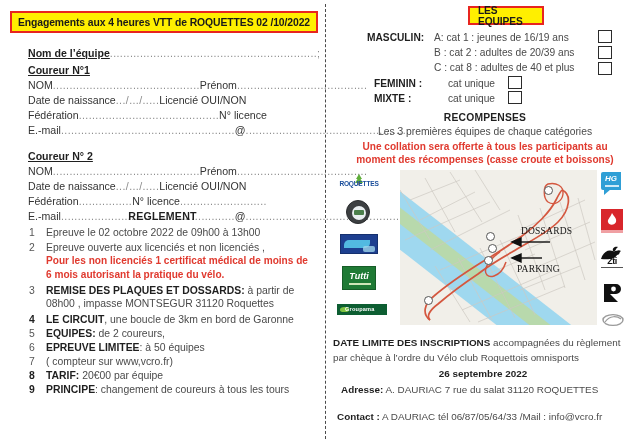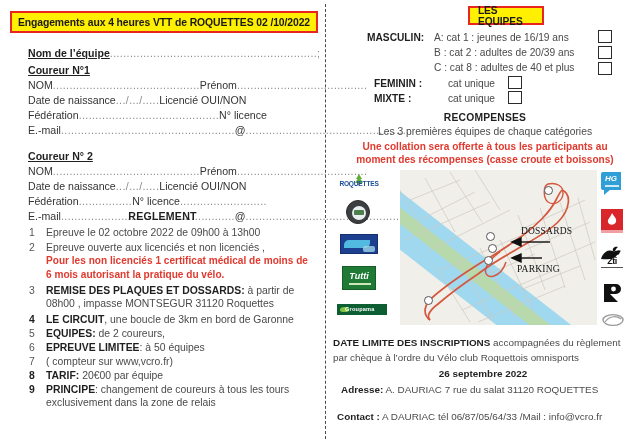--- a/index.html
+++ b/index.html
@@ -213,21 +213,20 @@
 
   <div class="rule" style="left:22px;top:369px;width:300px;">
     <span class="num" style="font-weight:bold;color:#1f1f1f;">8</span>
     <span class="txt"><b>TARIF:</b><span> 20€00  par équipe</span></span>
   </div>
 
   <div class="rule" style="left:22px;top:383px;width:300px;">
     <span class="num" style="font-weight:bold;color:#1f1f1f;">9</span>
     <span class="txt"><b>PRINCIPE</b><span>: changement de coureurs à tous les tours</span></span>
   </div>
-  <div class="abs" style="left:46px;top:397px;font-size:10.4px;color:#4a4a4a;">exclusivement dans la zone de relais</div>
 
   <div class="hl-box" id="equipes-box">
     <span>LES EQUIPES</span>
   </div>
 
   <div class="abs cat-label" style="left:367px;top:32px;">MASCULIN:</div>
   <div class="abs cat-text" style="left:434px;top:32px;">A: cat 1 : jeunes de 16/19 ans</div>
   <div class="abs cat-text" style="left:434px;top:47px;">B : cat 2 : adultes  de 20/39 ans</div>
   <div class="abs cat-text" style="left:434px;top:62px;">C : cat 8 : adultes de 40 et plus</div>
 

